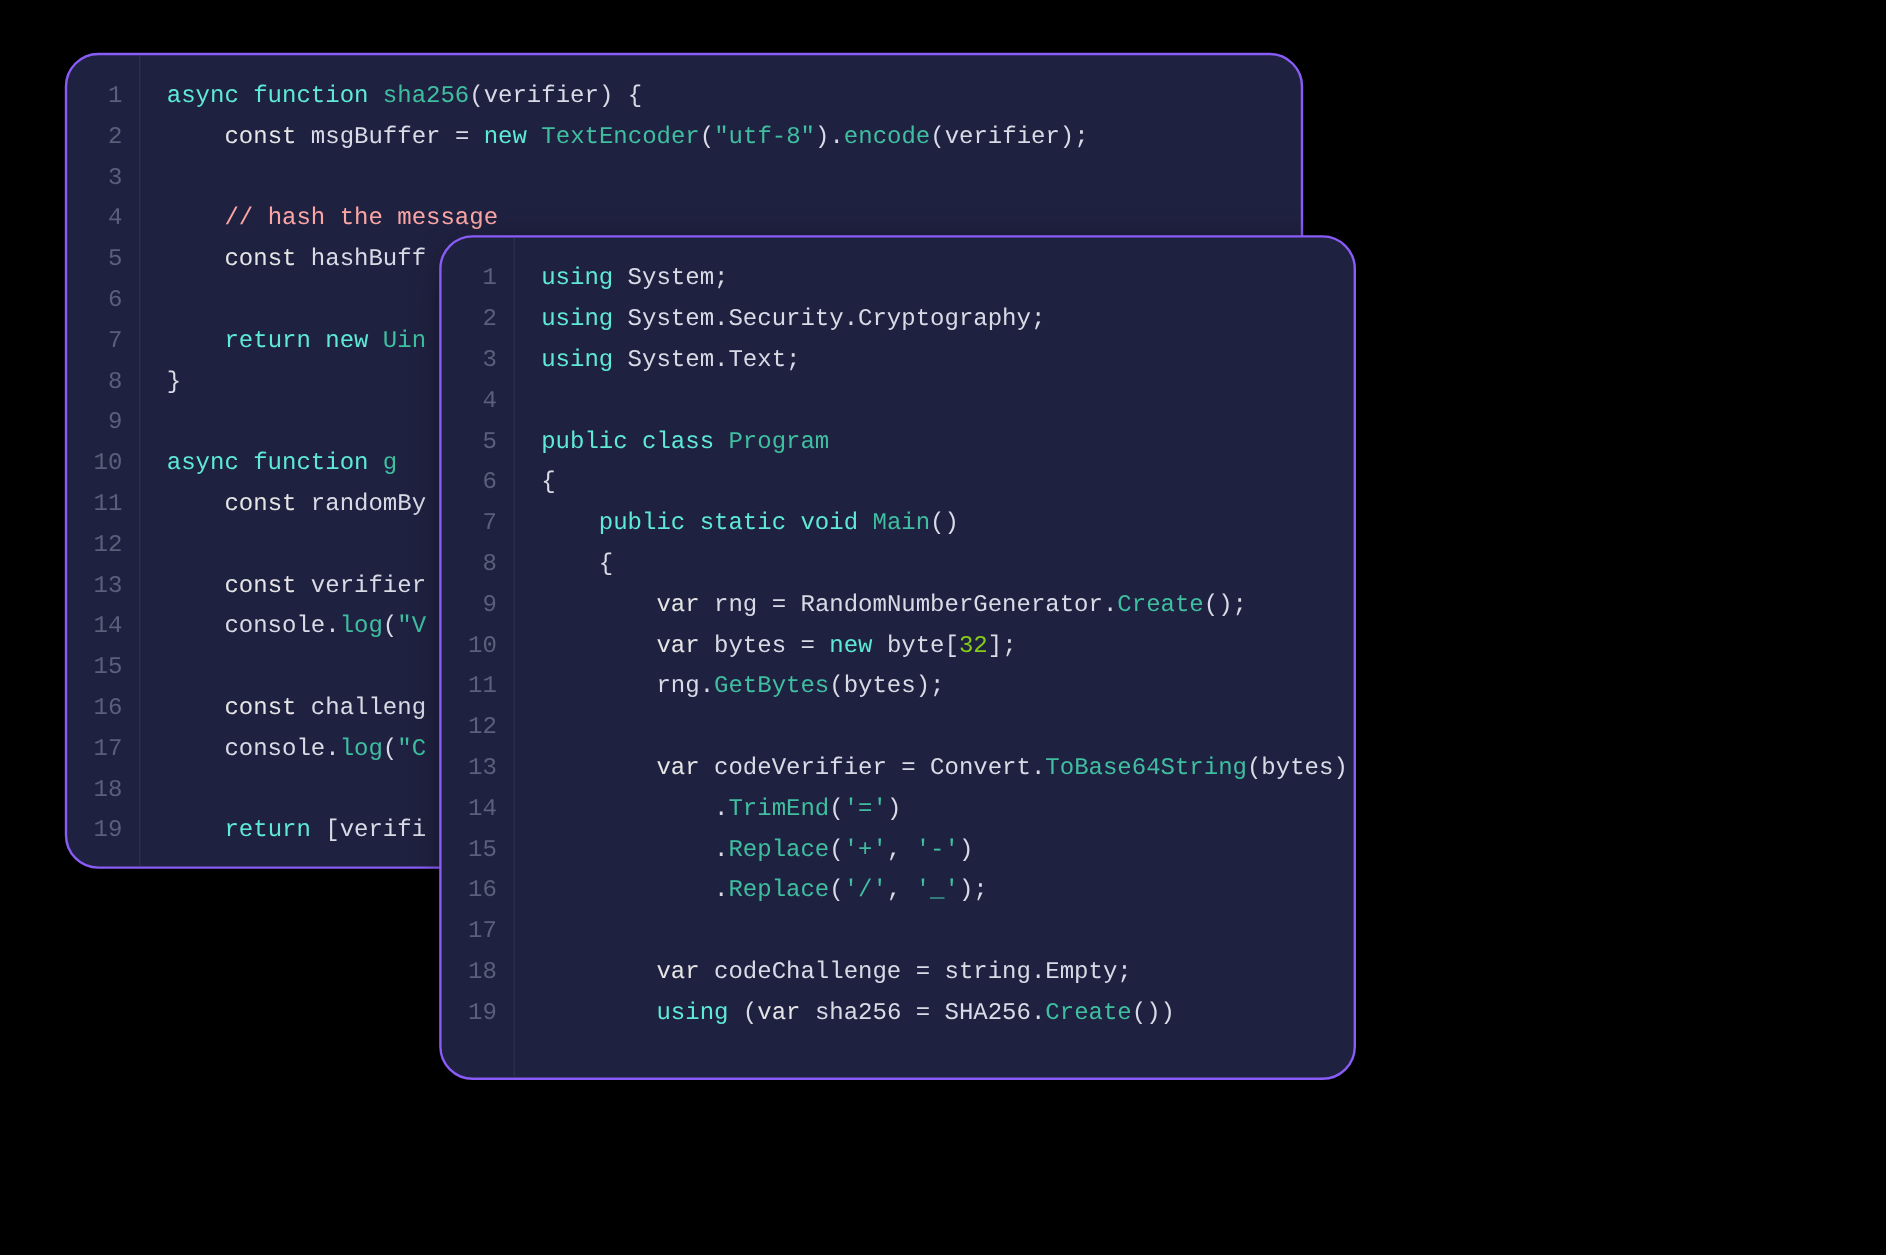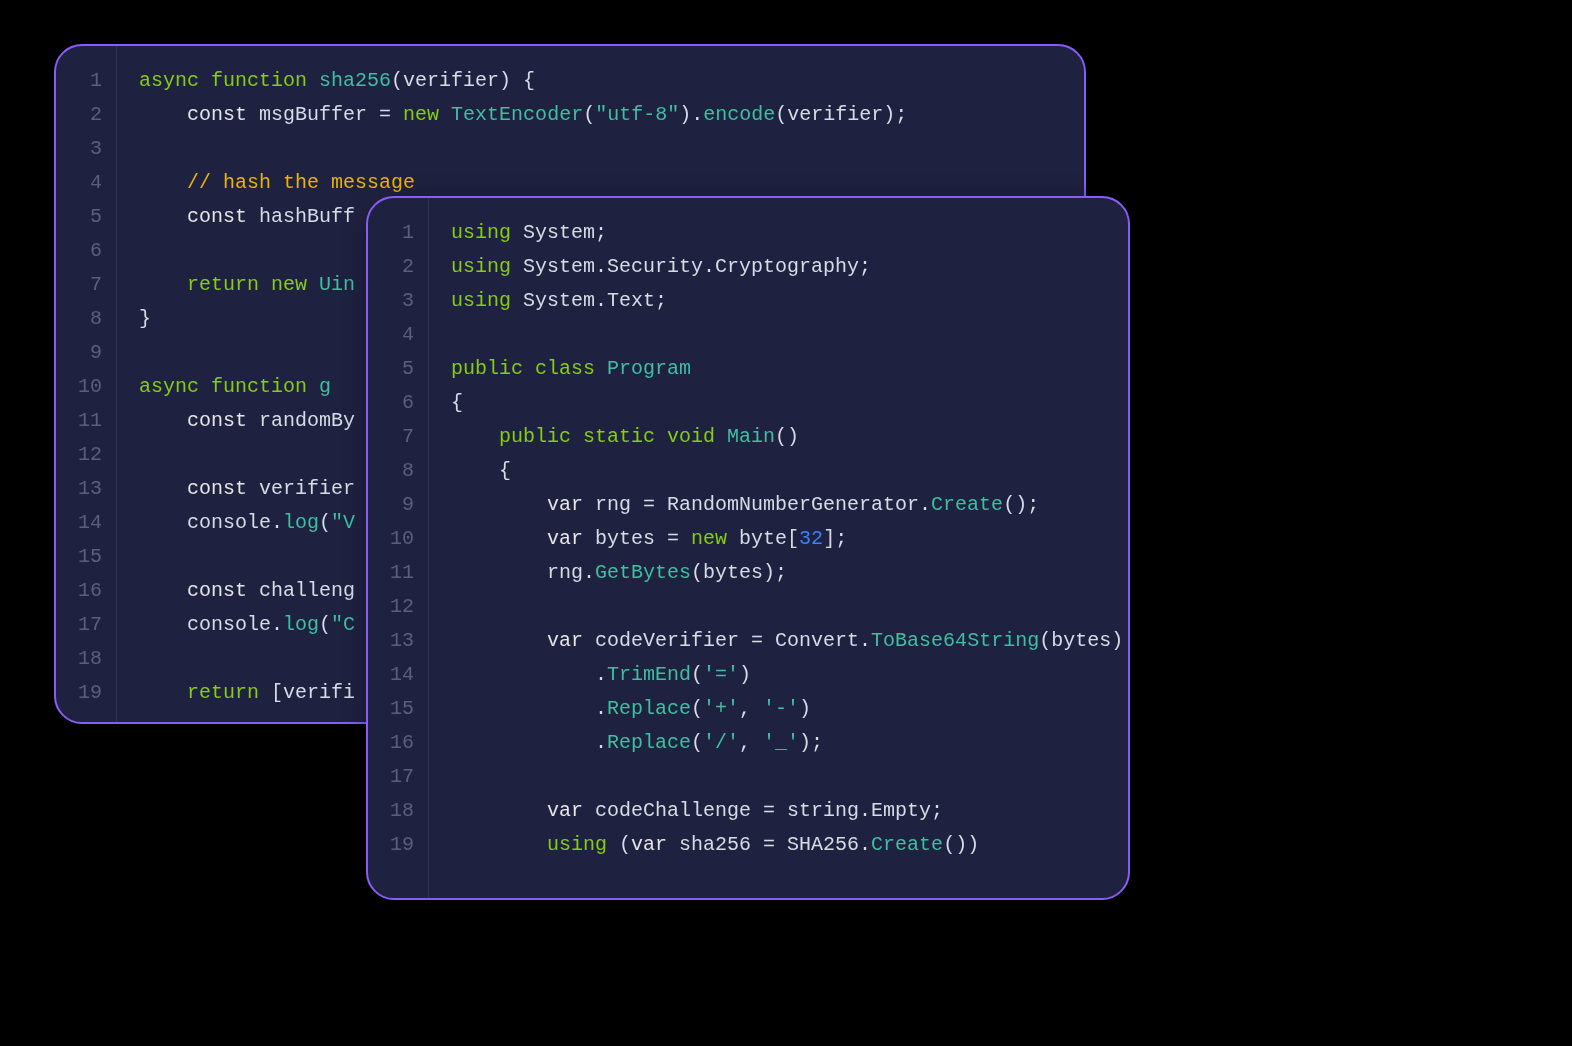--- a/index.html
+++ b/index.html
@@ -58,26 +58,26 @@
     padding: 0 14px 0 18px;
     min-width: 28px;
   }
   .code {
     flex: 1 1 auto;
     padding: 18px 20px 18px 22px;
     color: #d8dbe6;
     overflow: hidden;
   }
   .code .cl { display: block; height: 34px; }
-  .tok-kw   { color: #84cc16; }   
+  .tok-kw   { color: #5eead4; }   
   .tok-fn   { color: #3fbfa0; }   
   .tok-decl { color: #e5e5e5; }   
   .tok-str  { color: #3fbfa0; }   
-  .tok-num  { color: #3b82f6; }   
-  .tok-cmt  { color: #eab308; }   
+  .tok-num  { color: #84cc16; }   
+  .tok-cmt  { color: #fca5a5; }   
   .tok-pl   { color: #d8dbe6; }   
   .tok-op   { color: #d8dbe6; }
 </style>
 </head>
 <body>
 
 <div class="stage">
 
   <div class="panel panel-back">
     <div class="code-area">

